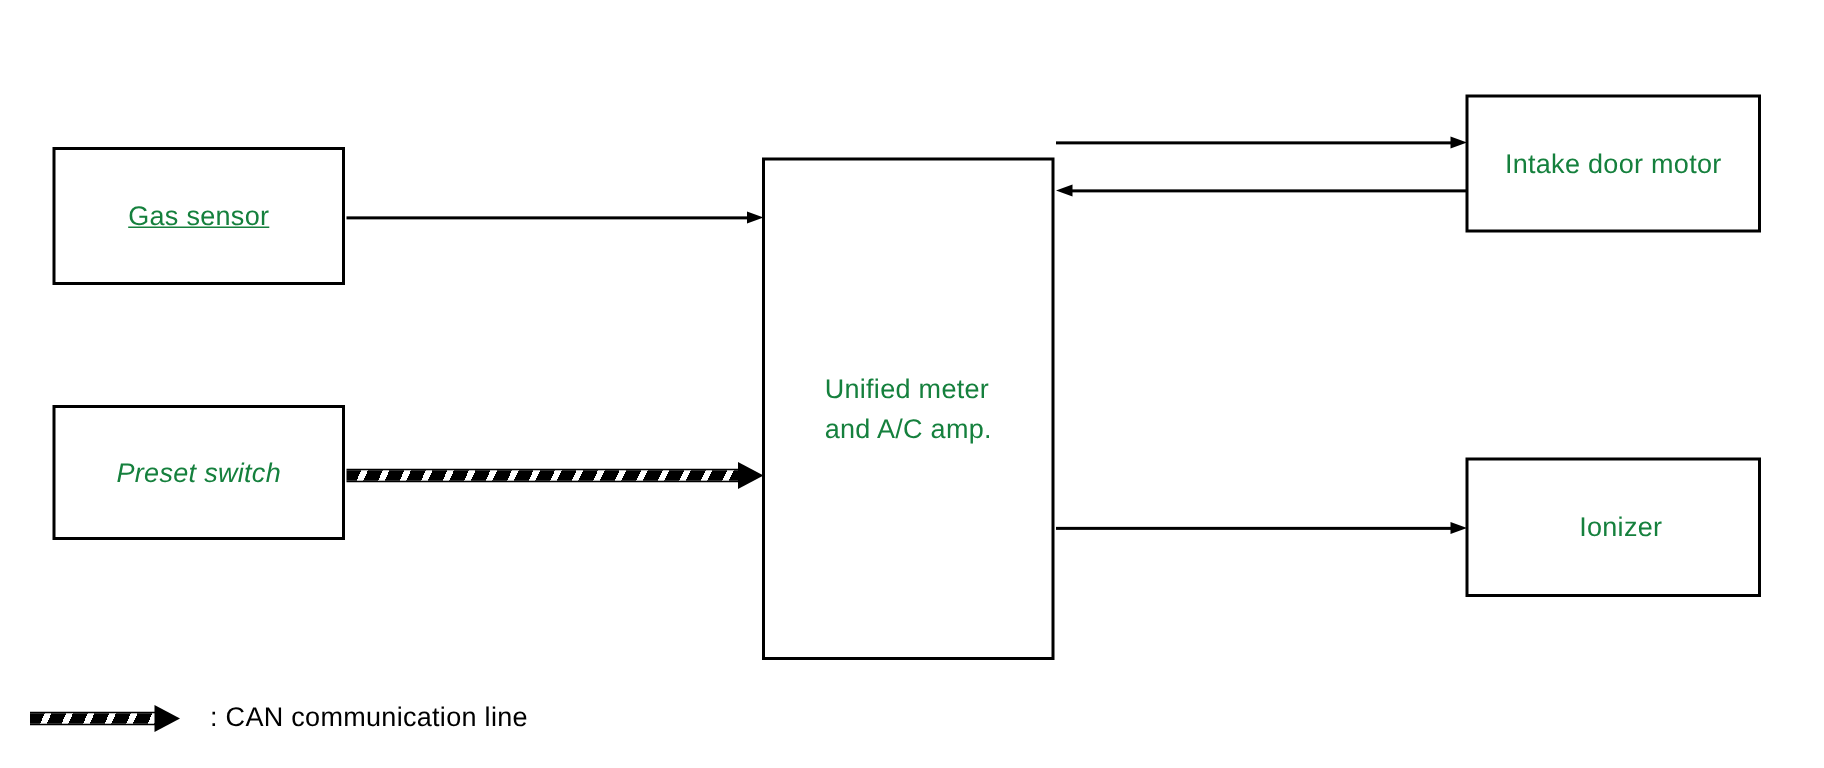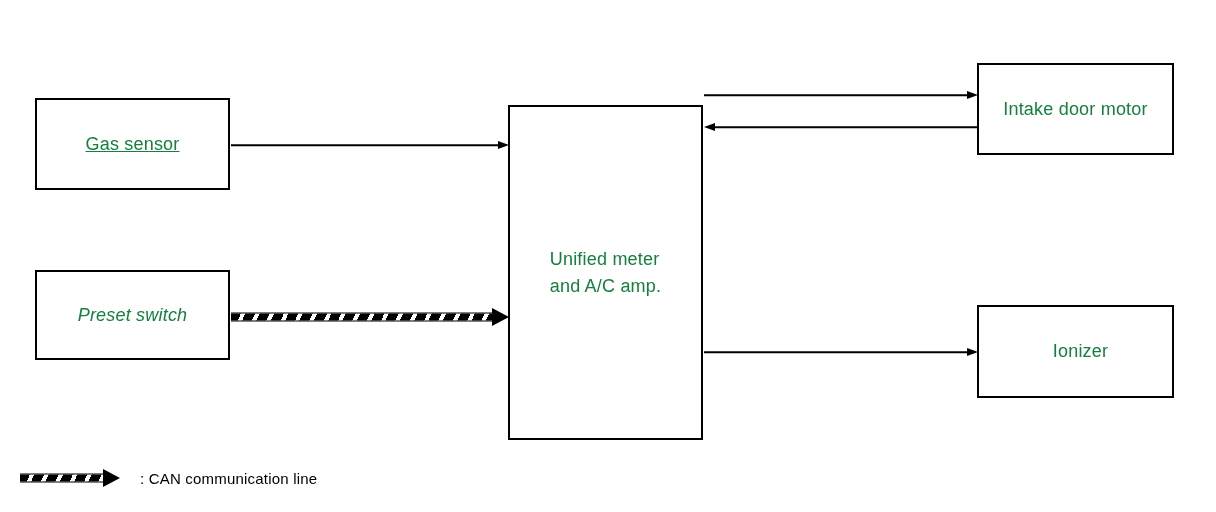--- a/index.html
+++ b/index.html
@@ -102,21 +102,21 @@
     display: flex;
     align-items: center;
   }
   .legend .can-sample {
     position: relative;
     width: 100px;
     height: 20px;
   }
   .legend .legend-text {
     margin-left: 20px;
-    font-size: 15px;
+    font-size: 18px;
     color: #000;
     letter-spacing: 0.2px;
   }
 </style>
 </head>
 <body>
 
 <div class="canvas">
 
   <div class="box" style="left:35px; top:98px; width:195px; height:92px;text-decoration:underline;">

